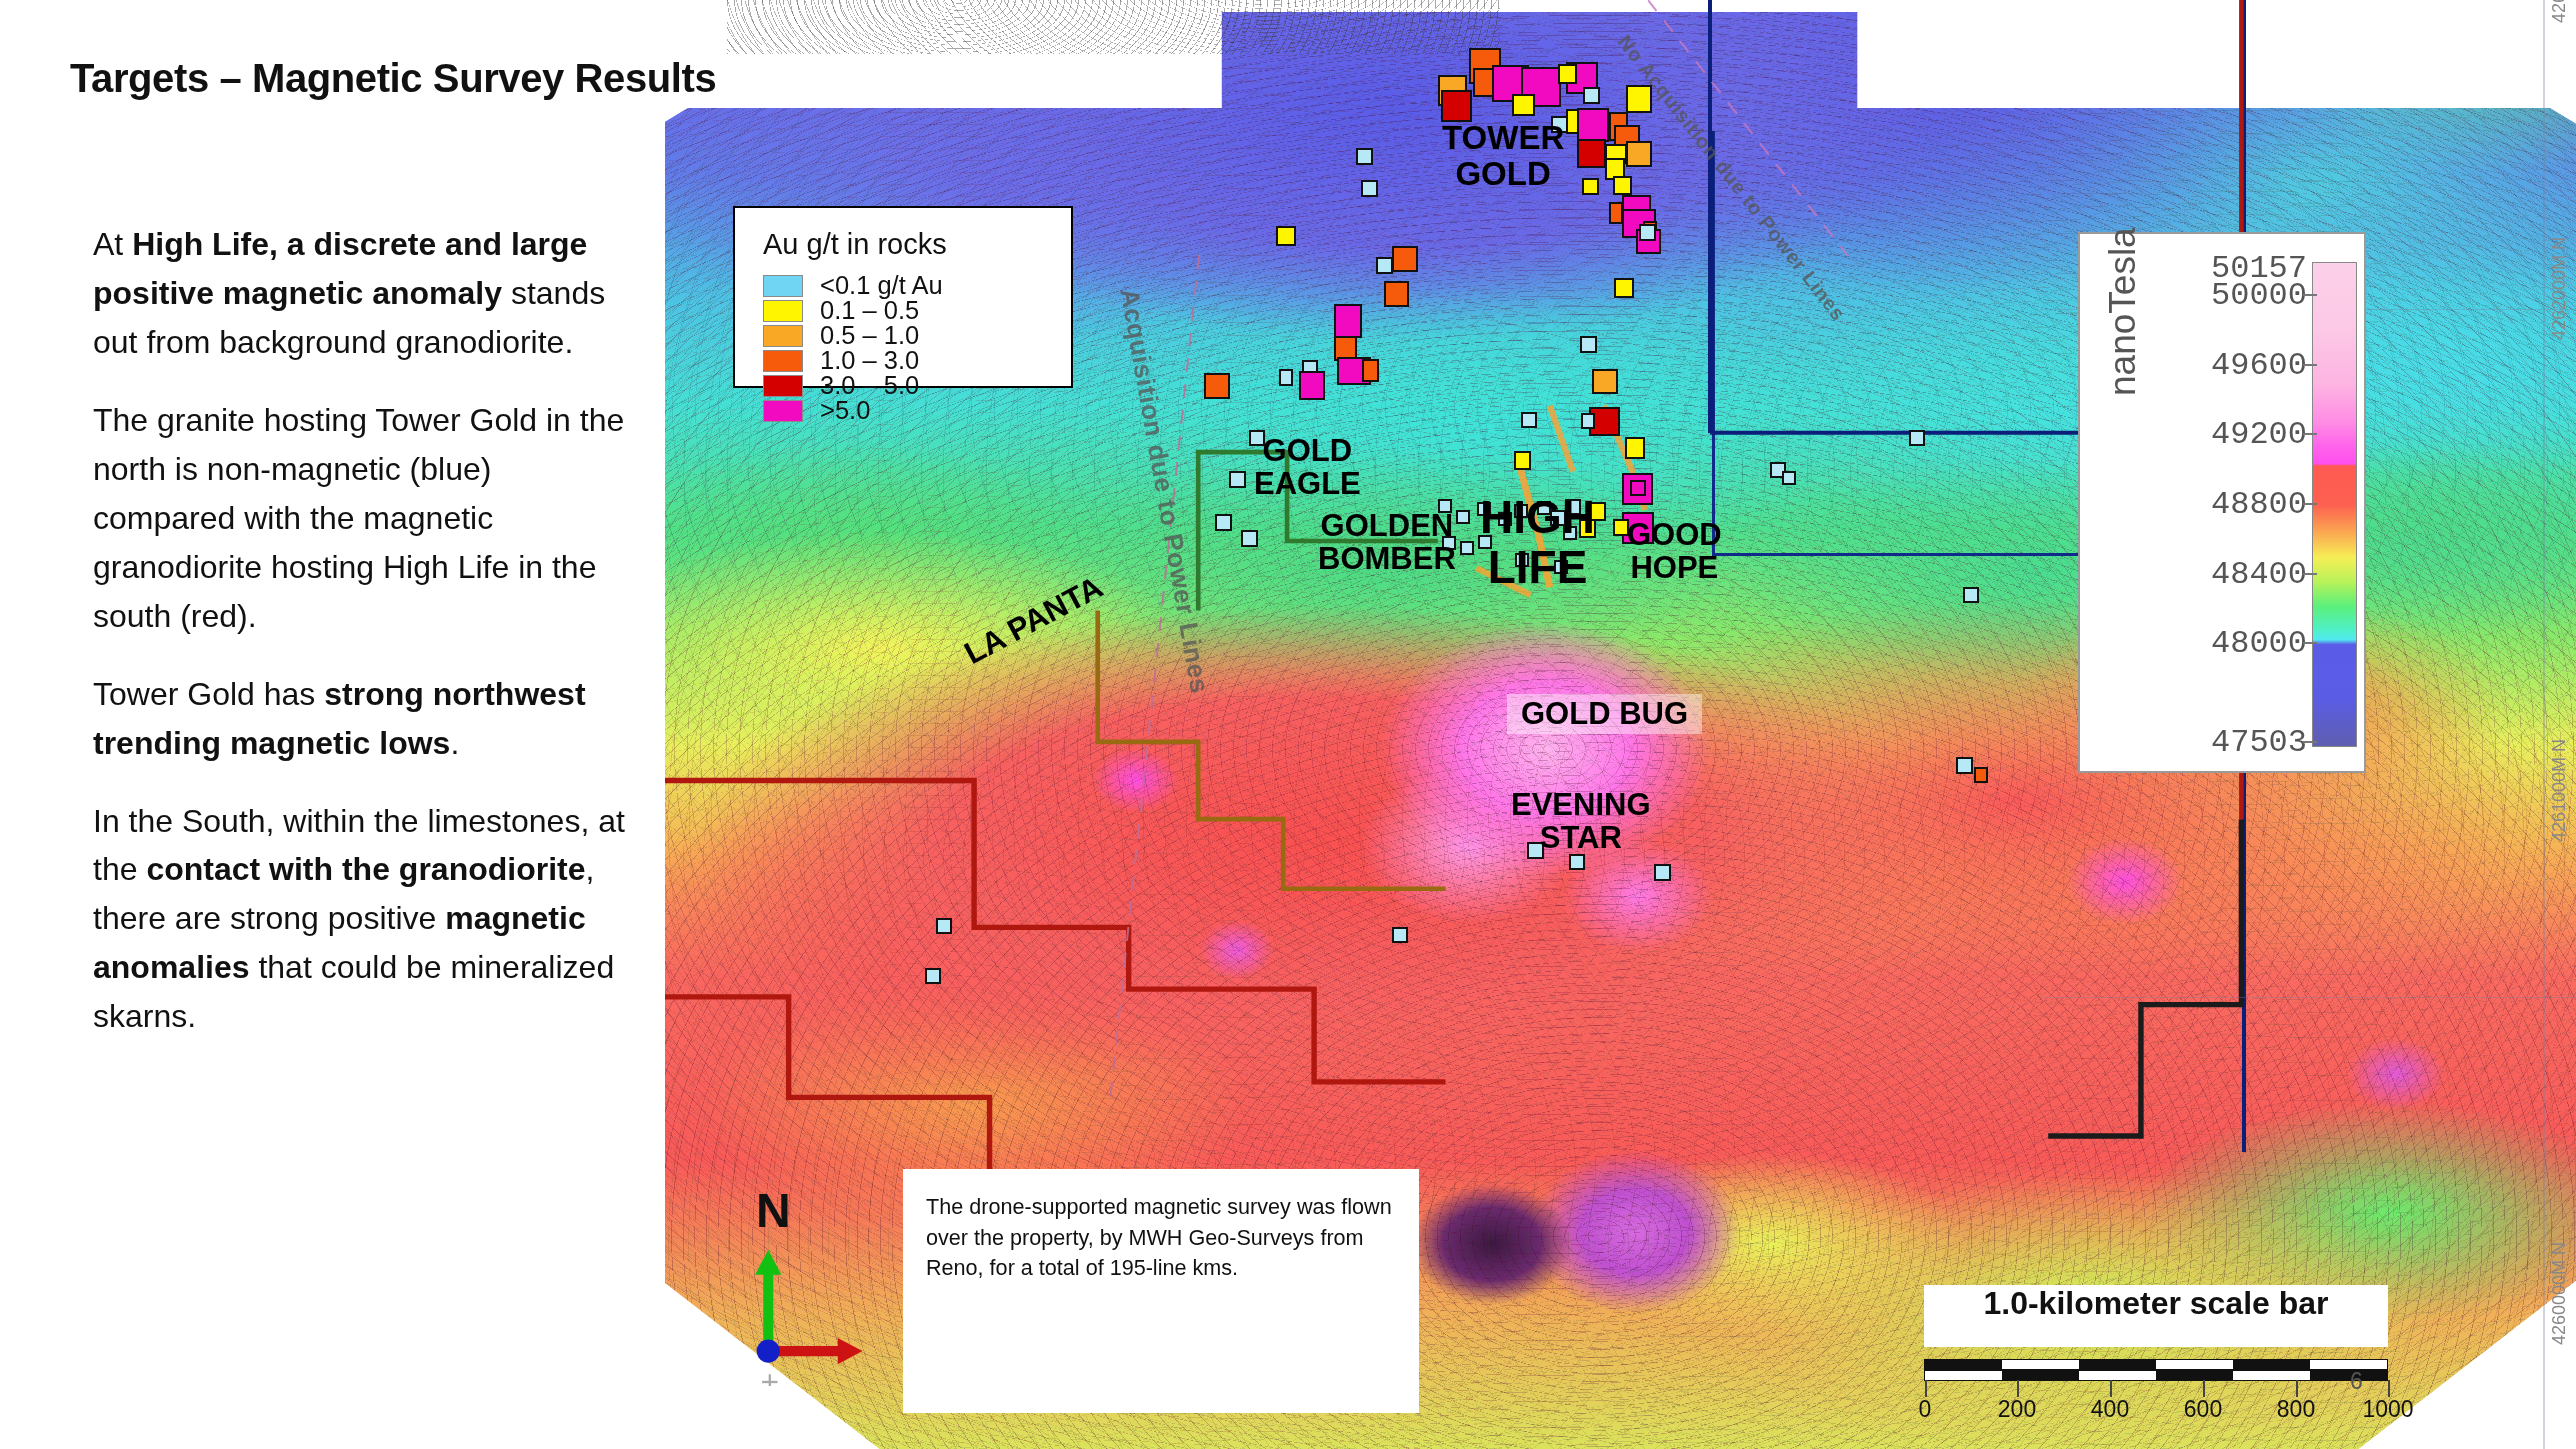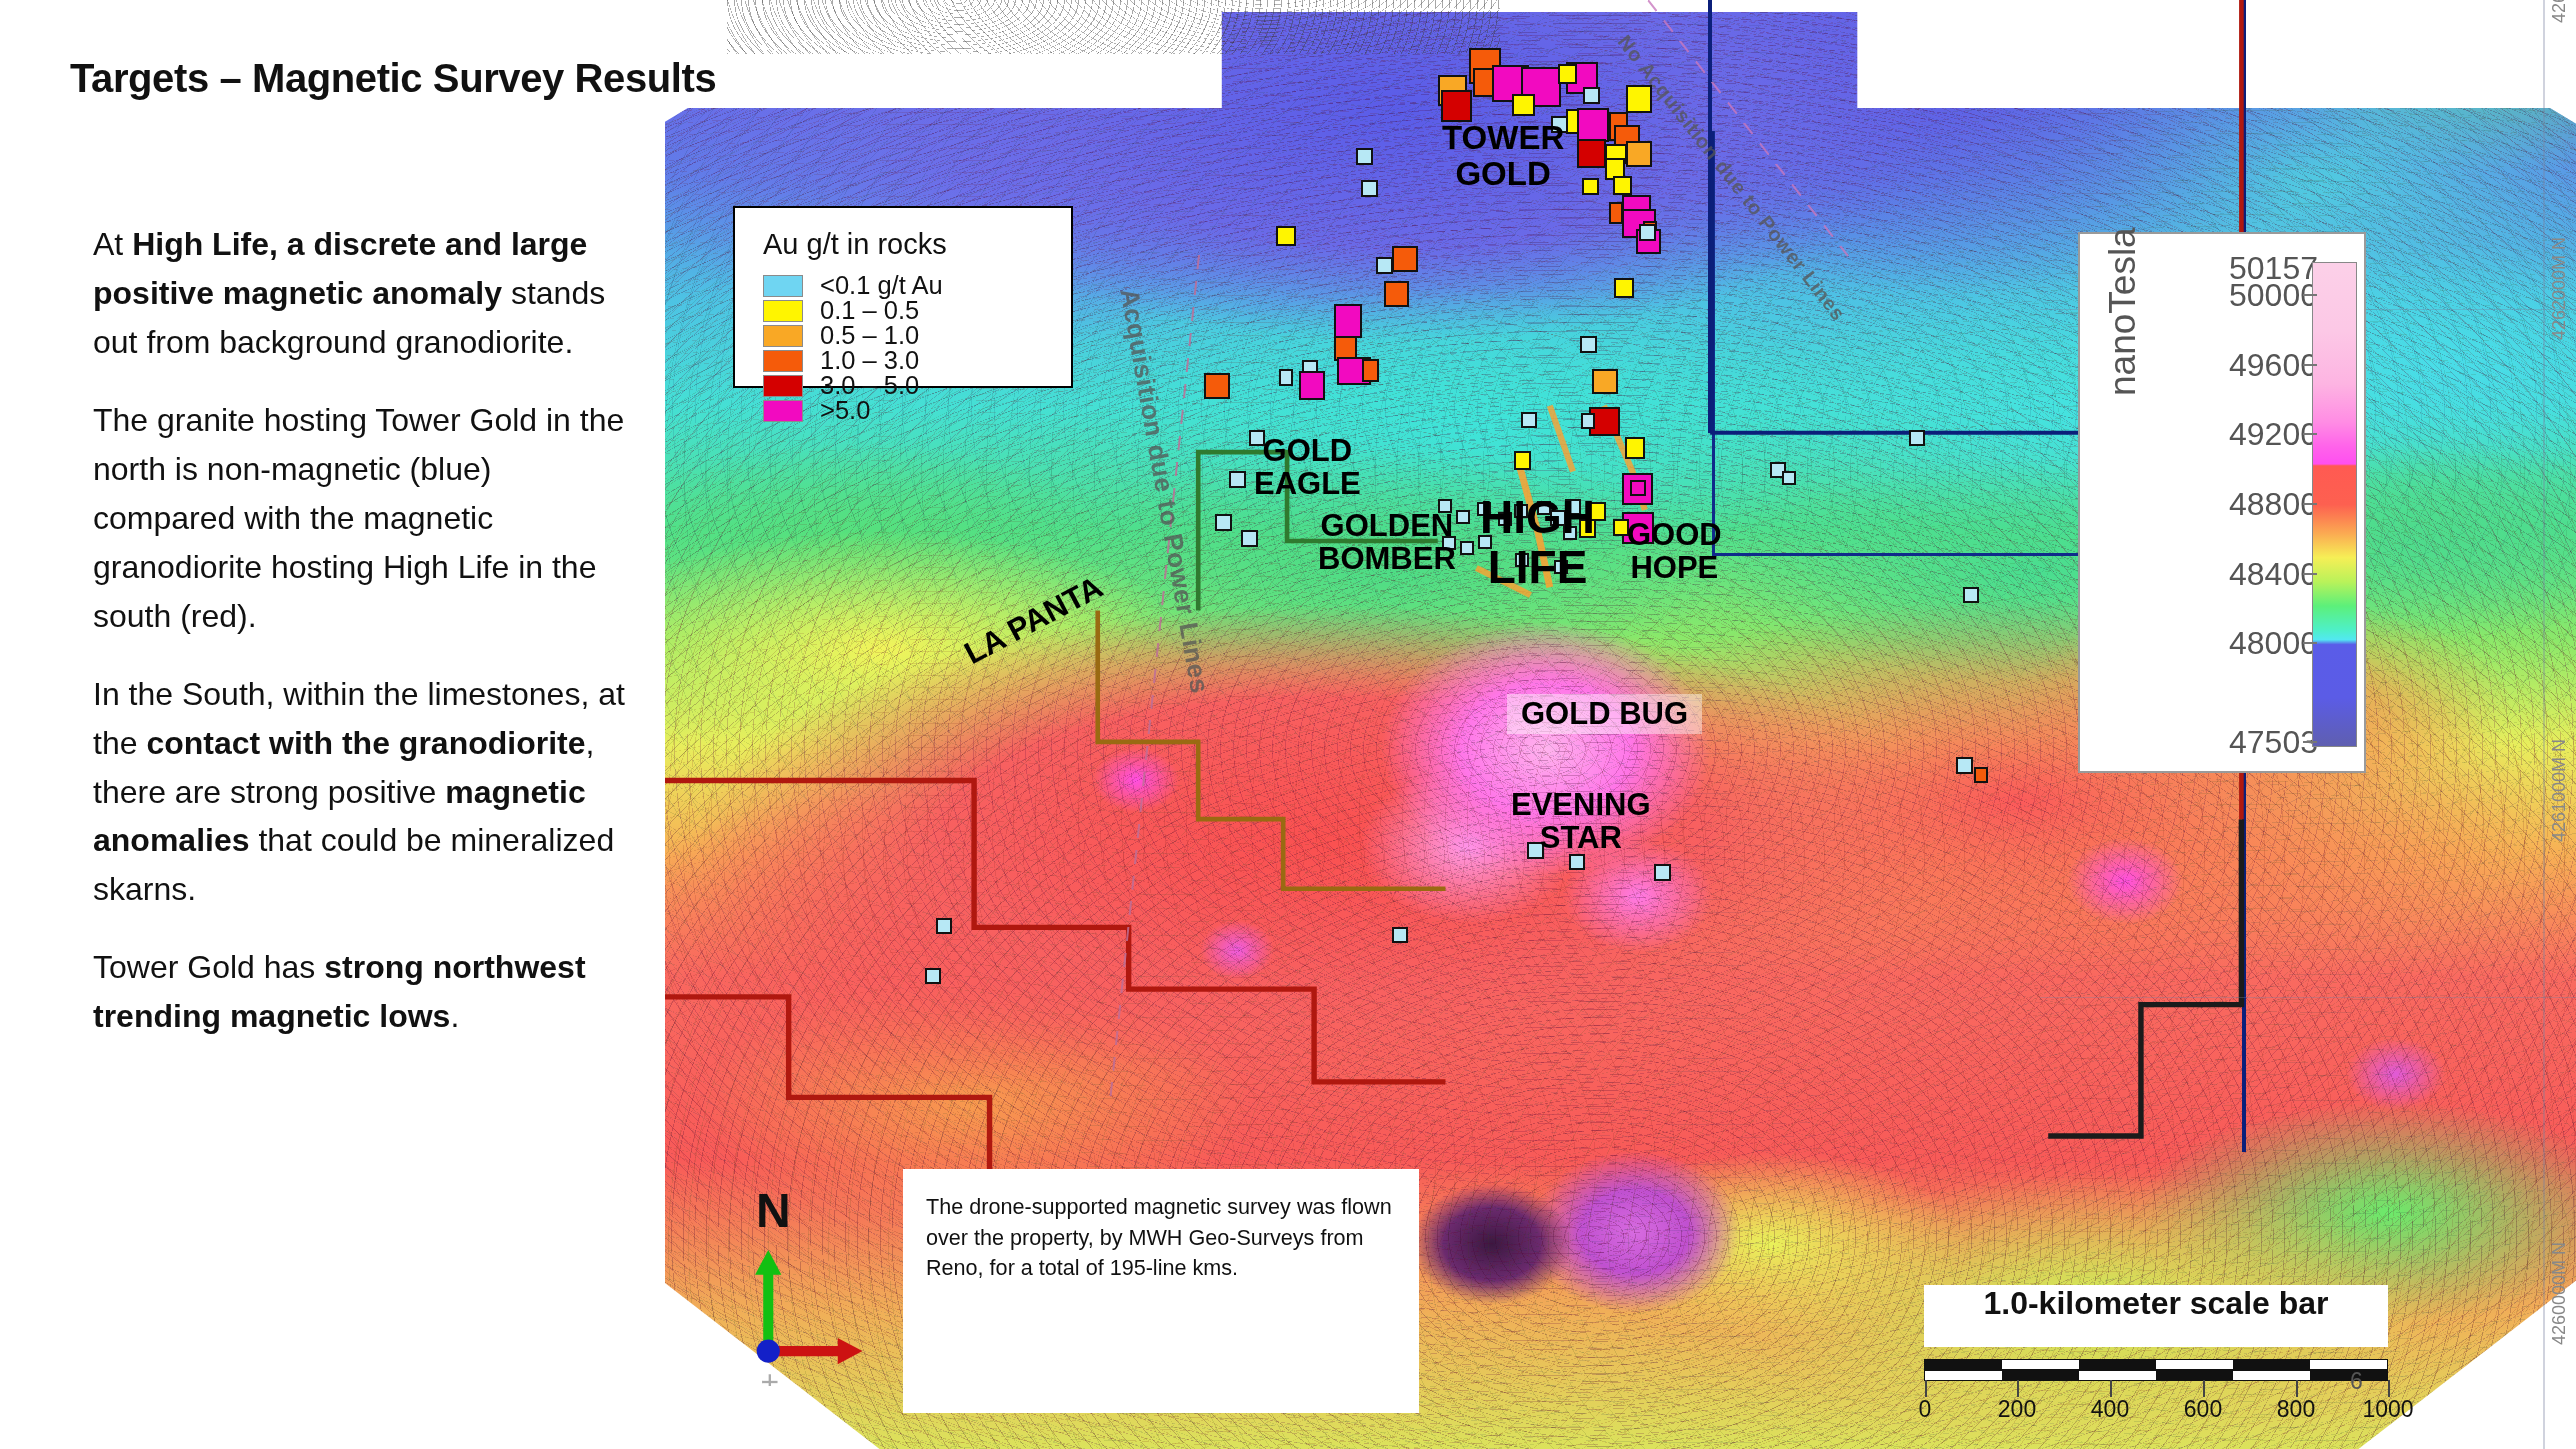--- a/index.html
+++ b/index.html
@@ -174,21 +174,21 @@
   
   #ntpanel {
     position: absolute; left: 2078px; top: 232px; width: 288px; height: 541px;
     background: #fff; border: 2.3px solid #9a9a9a;
   }
   #ntlabel {
     position: absolute; left: 21.6px; top: 162px;
     font-size: 37px; color: #555;
     transform: rotate(-90deg); transform-origin: left top; white-space: nowrap;
   }
-  #ntticks { position: absolute; left: 99px; top: 0; width: 139px; height: 100%; }
+  #ntticks { position: absolute; left: 88px; top: 0; width: 139px; height: 100%; font-family: Liberation Mono, monospace; }
   .nttick { position: absolute; right: 0; font-size: 32px; color: #555; text-align: right; white-space: nowrap; }
   #ntbar {
     position: absolute; left: 232px; top: 28px; width: 45px; height: 485px;
     border: 1.5px solid #888;
     background: linear-gradient(180deg,
       #fcd0e8 0%, #fcc8e6 14%, #fdb4e2 25%, #ff8ce4 33%,
       #ff63ea 38%, #ff4ff0 41.6%,
       #ff5a52 42%, #fd6050 50%, #fbaa52 56%,
       #f6ef56 61%, #b9f25a 66%, #5cf07a 71%,
       #4ef0c8 76%, #52e8f2 78%,
@@ -380,22 +380,22 @@
   <div class="coordlbl" style="left:2549px;top:23px">4263000M N</div>
   <div class="coordlbl" style="left:2549px;top:340px">4262000M N</div>
   <div class="coordlbl" style="left:2549px;top:842px">4261000M N</div>
   <div class="coordlbl" style="left:2549px;top:1345px">4260000M N</div>
 
   <div id="title">Targets – Magnetic Survey Results</div>
 
   <div id="bodytext">
       <p><span>At </span><b>High Life, a discrete and large positive magnetic anomaly</b><span> stands out from background granodiorite.</span></p>
       <p><span>The granite hosting Tower Gold in the north is non-magnetic (blue) compared with the magnetic granodiorite hosting High Life in the south (red).</span></p>
+      <p><span>Tower Gold has </span><b>strong northwest trending magnetic lows</b><span>.</span></p>
       <p><span>In the South, within the limestones, at the </span><b>contact with the granodiorite</b><span>, there are strong positive </span><b>magnetic anomalies</b><span> that could be mineralized skarns.</span></p>
-      <p><span>Tower Gold has </span><b>strong northwest trending magnetic lows</b><span>.</span></p>
     </div>
 
   <div id="aulegend">
     <div class="lg-title">Au g/t in rocks</div>
     <div id="aulegend-rows">
         <div class="lg-row">
           <div class="lg-sw" style="background: rgb(111, 213, 242);"></div>
           <div class="lg-txt">&lt;0.1 g/t Au</div>
         </div>
         <div class="lg-row">

